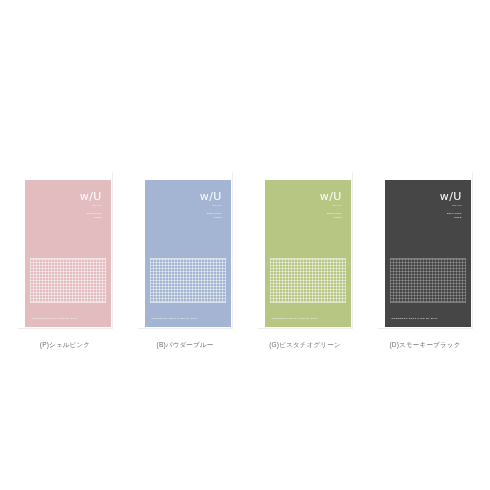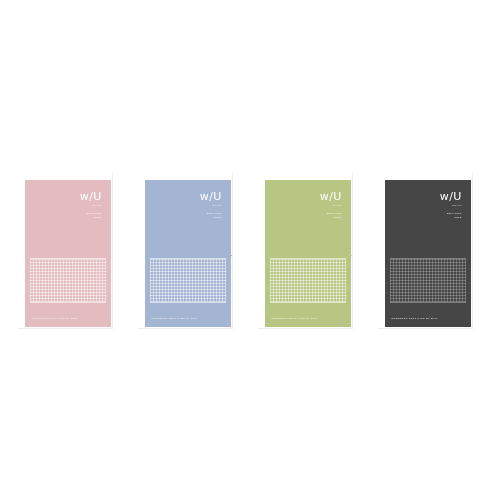--- a/index.html
+++ b/index.html
@@ -33,21 +33,21 @@
     height: 190px;
     display: flex;
     justify-content: center;
     align-items: flex-start;
     gap: 25px;
   }
 
   .product {
     width: 95px;
     display: flex;
-    flex-direction: row;
+    flex-direction: column;
     align-items: center;
     justify-content: center;
   }
 
   
   .notebook {
     position: relative;
     width: 95px;
     height: 157px;
     background: #ffffff;

